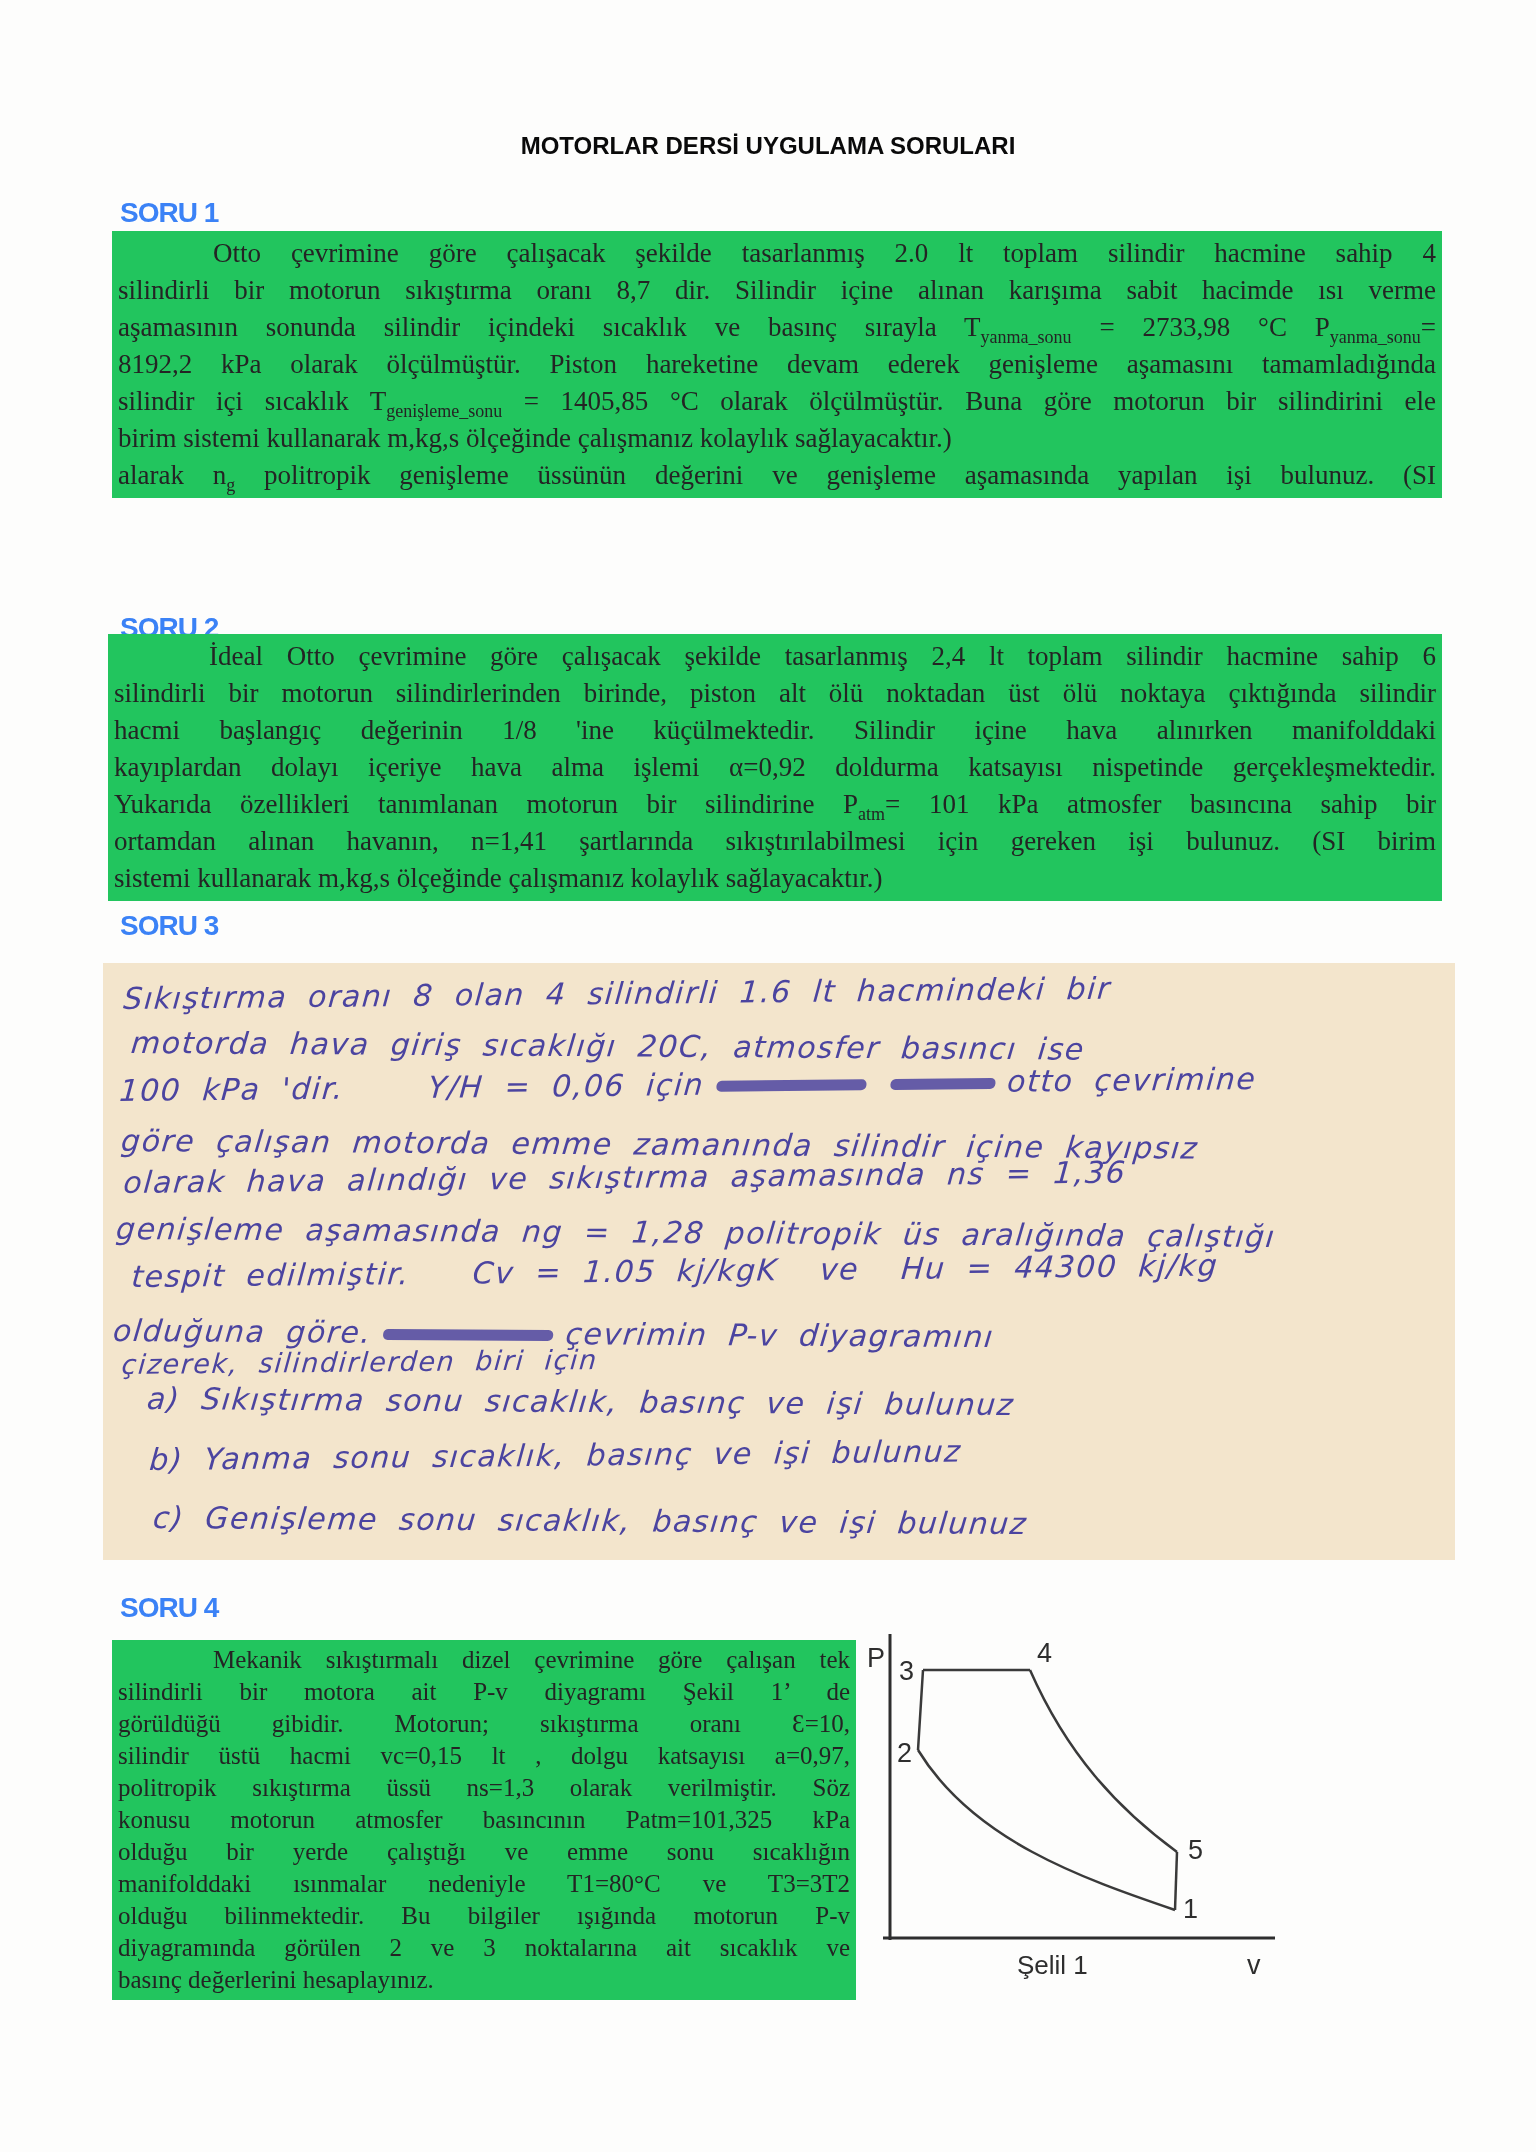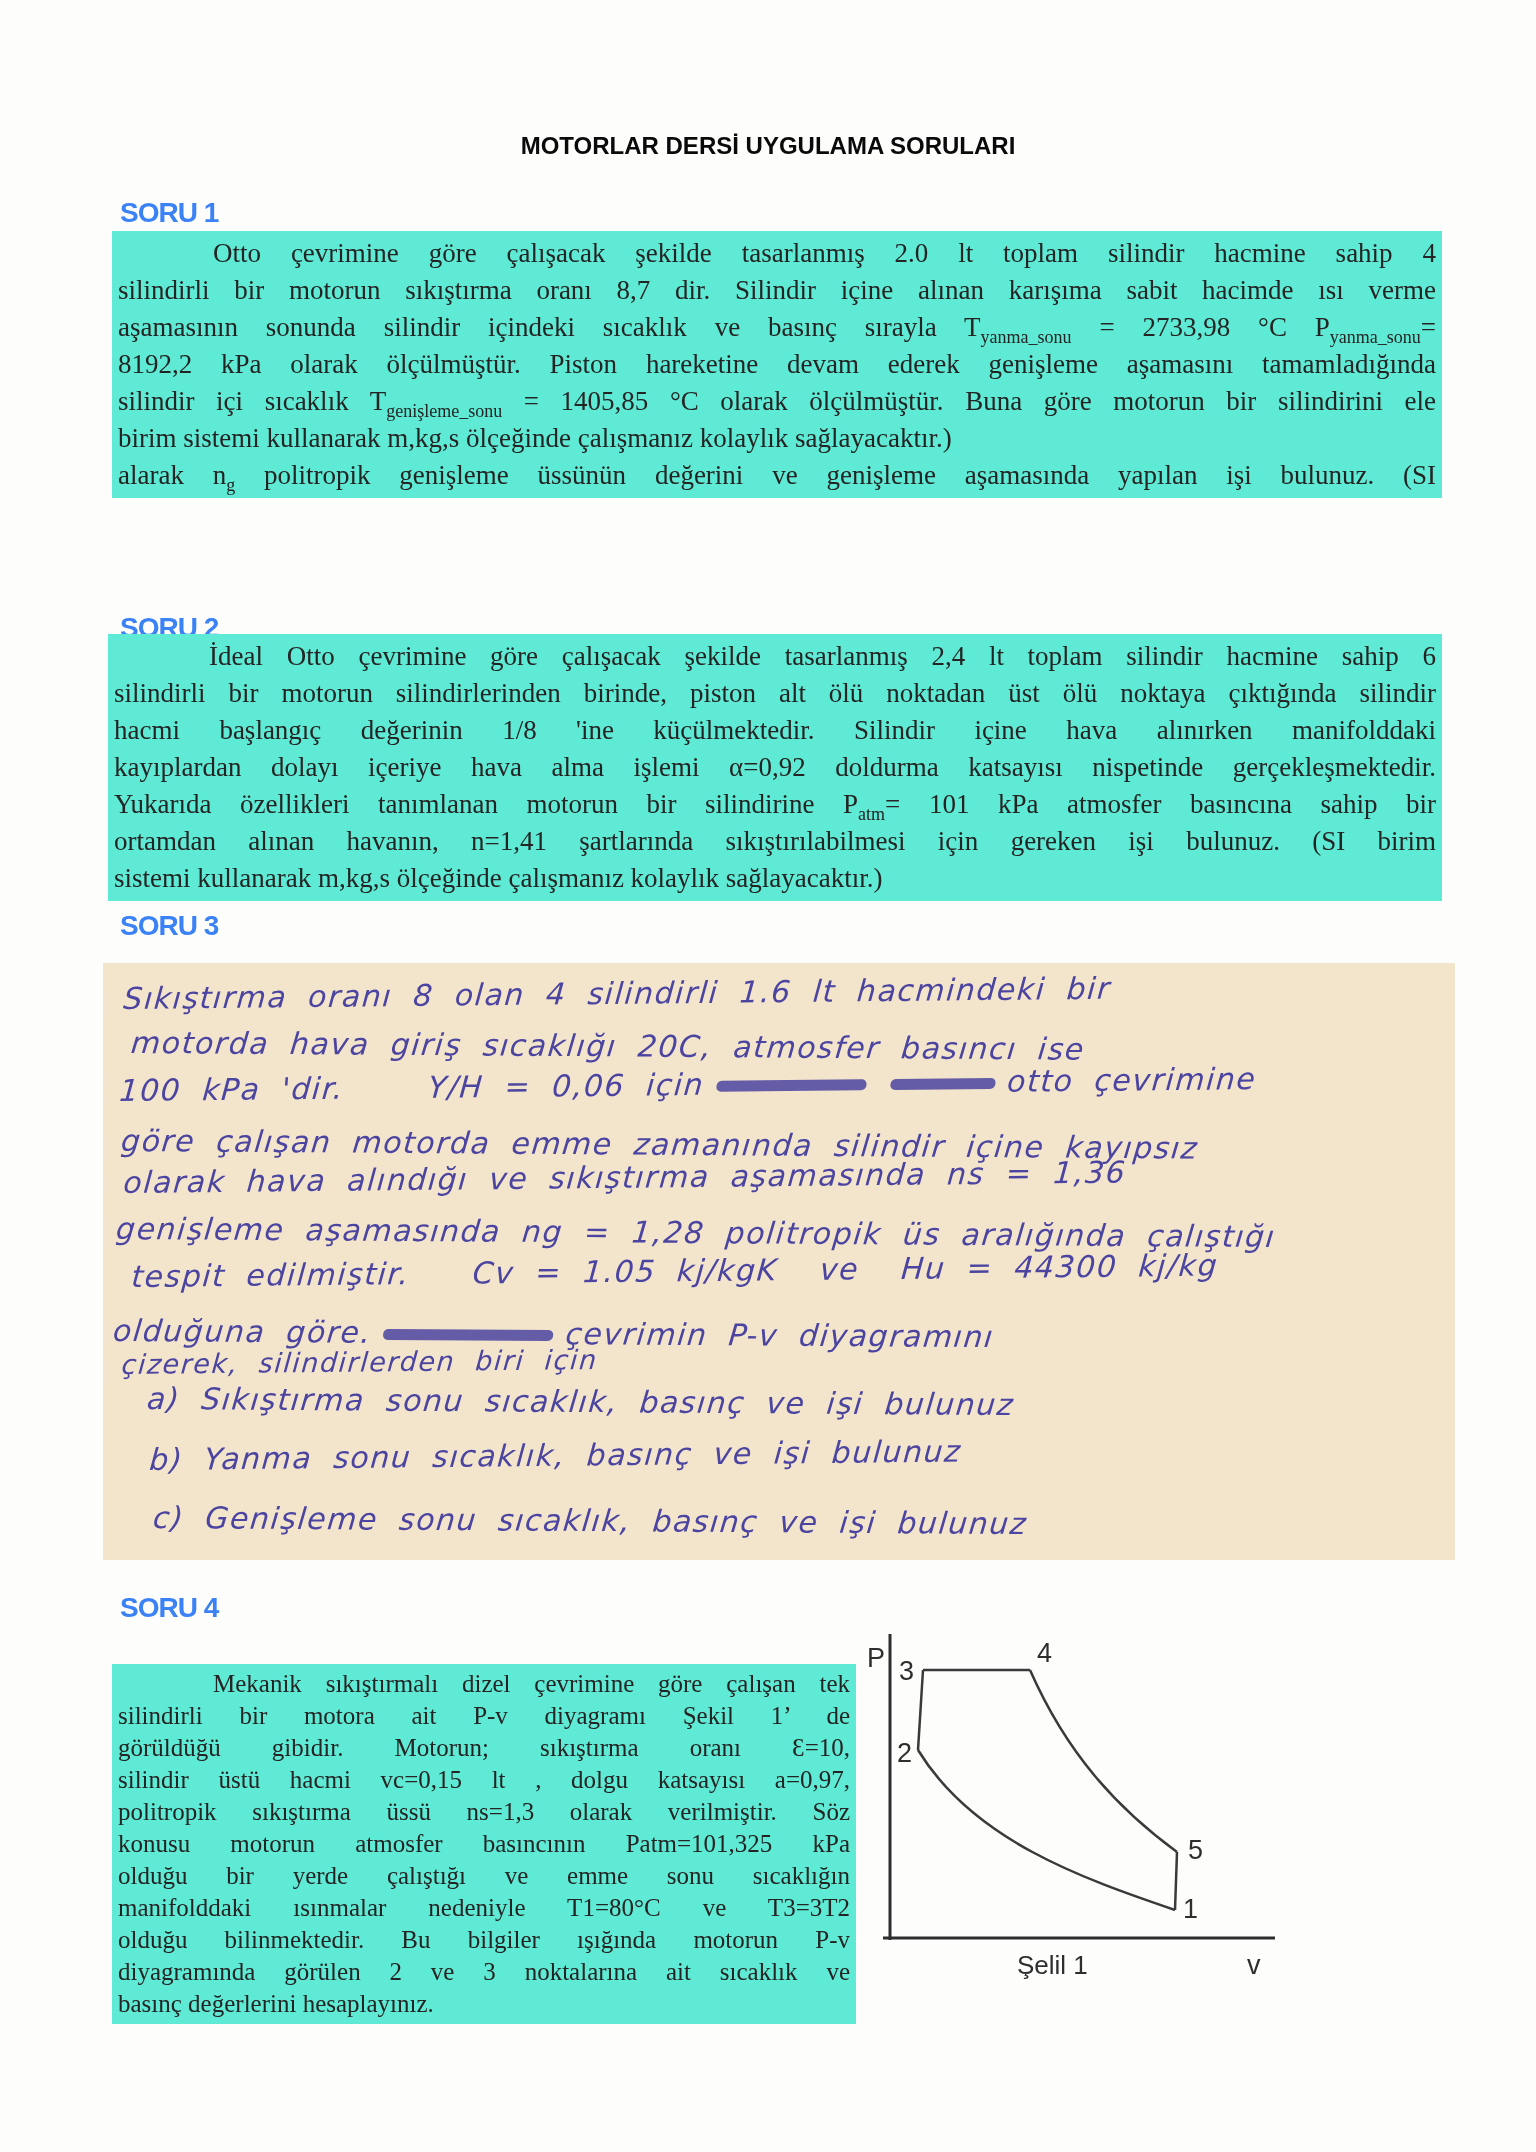--- a/index.html
+++ b/index.html
@@ -2,21 +2,21 @@
 <html><head>
 <meta charset="utf-8">
 <style>
   html,body{margin:0;padding:0;background:#e8e8e8;}
   .page{position:relative;width:1536px;height:2152px;background:#fdfdfc;overflow:hidden;
         font-family:"Liberation Serif",serif;color:#242424;}
   .title{position:absolute;top:132px;left:0;width:100%;text-align:center;
          font-family:"Liberation Sans",sans-serif;font-weight:700;font-size:24px;color:#0a0a0a;}
   .soru-h{position:absolute;left:120px;font-family:"Liberation Sans",sans-serif;
           font-weight:700;font-size:28px;letter-spacing:-1px;color:#3b82f6;}
-  .tblock{position:absolute;background:#5eead4;padding:4px 6px;}
+  .tblock{position:absolute;background:#22c55e;padding:4px 6px;}
   .jline{display:block;text-align:justify;text-align-last:justify;font-size:27px;line-height:37px;height:37px;overflow:visible;}
   .jline.last{text-align-last:left;}
   .jline.ind{text-indent:95px;}
   .s4 .jline{font-size:25px;line-height:32px;height:32px;}
   .sub{font-size:18px;vertical-align:-7px;}
   
   .hwblock{position:absolute;left:103px;top:963px;width:1352px;height:597px;background:#f3e5cc;}
   .hw{position:absolute;font-family:"DejaVu Sans",sans-serif;font-style:italic;
       color:#4b44a0;font-size:30px;letter-spacing:1.5px;word-spacing:10px;white-space:pre;
       transform:rotate(-0.6deg) skewX(-5deg);transform-origin:left top;}
@@ -69,21 +69,21 @@
     <div class="hw alt" style="left:15px;top:248px;">genişleme aşamasında ng = 1,28 politropik üs aralığında çalıştığı</div>
     <div class="hw" style="left:30px;top:296px;">tespit edilmiştir.   Cv = 1.05 kj/kgK  ve  Hu = 44300 kj/kg</div>
     <div class="hw alt" style="left:12px;top:350px;"><span>olduğuna göre.</span><span class="scrib w3"></span><span>çevrimin P-v diyagramını</span></div>
     <div class="hw" style="left:20px;top:386px;font-size:27px;">çizerek, silindirlerden biri için</div>
     <div class="hw alt" style="left:46px;top:418px;">a) Sıkıştırma sonu sıcaklık, basınç ve işi bulunuz</div>
     <div class="hw" style="left:48px;top:479px;">b) Yanma sonu sıcaklık, basınç ve işi bulunuz</div>
     <div class="hw alt" style="left:52px;top:537px;">c) Genişleme sonu sıcaklık, basınç ve işi bulunuz</div>
   </div>
 
   <div class="soru-h" style="top:1592px;">SORU 4</div>
-  <div class="tblock s4" style="left:112px;top:1640px;width:732px;margin-top:24px;">
+  <div class="tblock s4" style="left:112px;top:1640px;width:732px;">
     <div class="jline ind"><span>Mekanik sıkıştırmalı dizel çevrimine göre çalışan tek</span></div>
     <div class="jline"><span>silindirli bir motora ait P-v diyagramı Şekil 1’ de</span></div>
     <div class="jline"><span>görüldüğü gibidir. Motorun; sıkıştırma oranı Ɛ=10,</span></div>
     <div class="jline"><span>silindir üstü hacmi vc=0,15 lt , dolgu katsayısı a=0,97,</span></div>
     <div class="jline"><span>politropik sıkıştırma üssü ns=1,3 olarak verilmiştir. Söz</span></div>
     <div class="jline"><span>konusu motorun atmosfer basıncının Patm=101,325 kPa</span></div>
     <div class="jline"><span>olduğu bir yerde çalıştığı ve emme sonu sıcaklığın</span></div>
     <div class="jline"><span>manifolddaki ısınmalar nedeniyle T1=80°C ve T3=3T2</span></div>
     <div class="jline"><span>olduğu bilinmektedir. Bu bilgiler ışığında motorun P-v</span></div>
     <div class="jline"><span>diyagramında görülen 2 ve 3 noktalarına ait sıcaklık ve</span></div>

